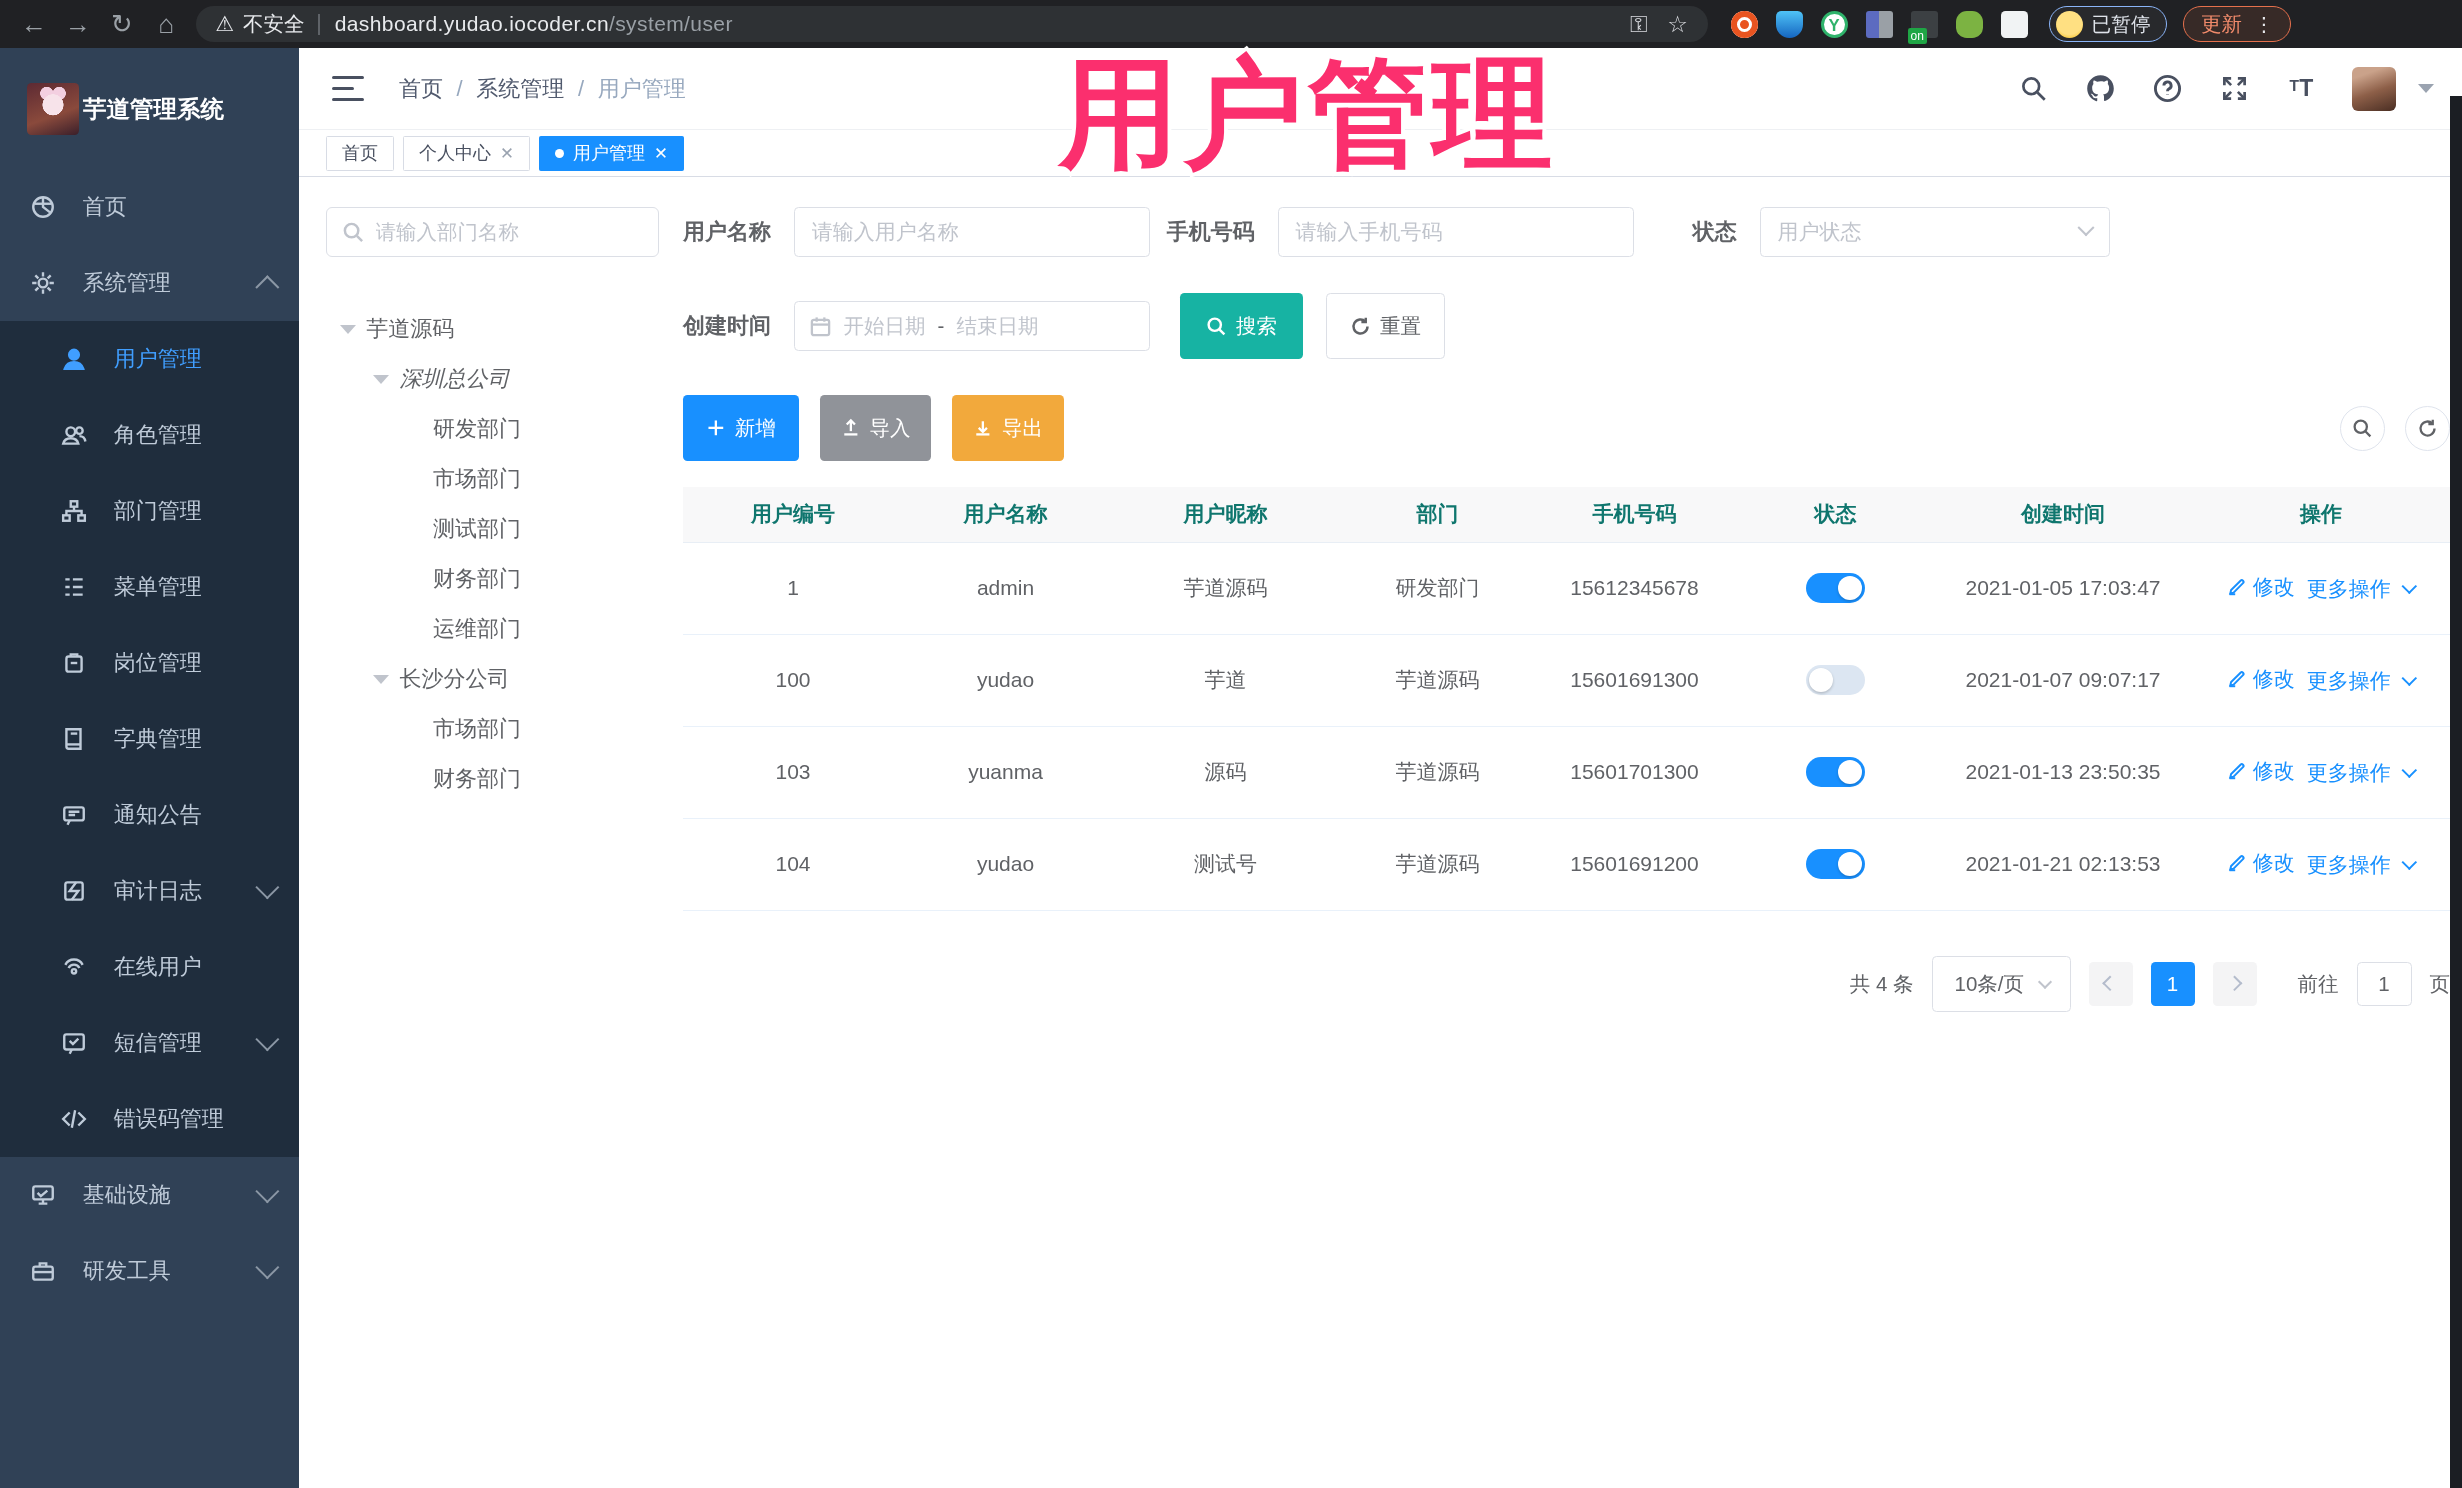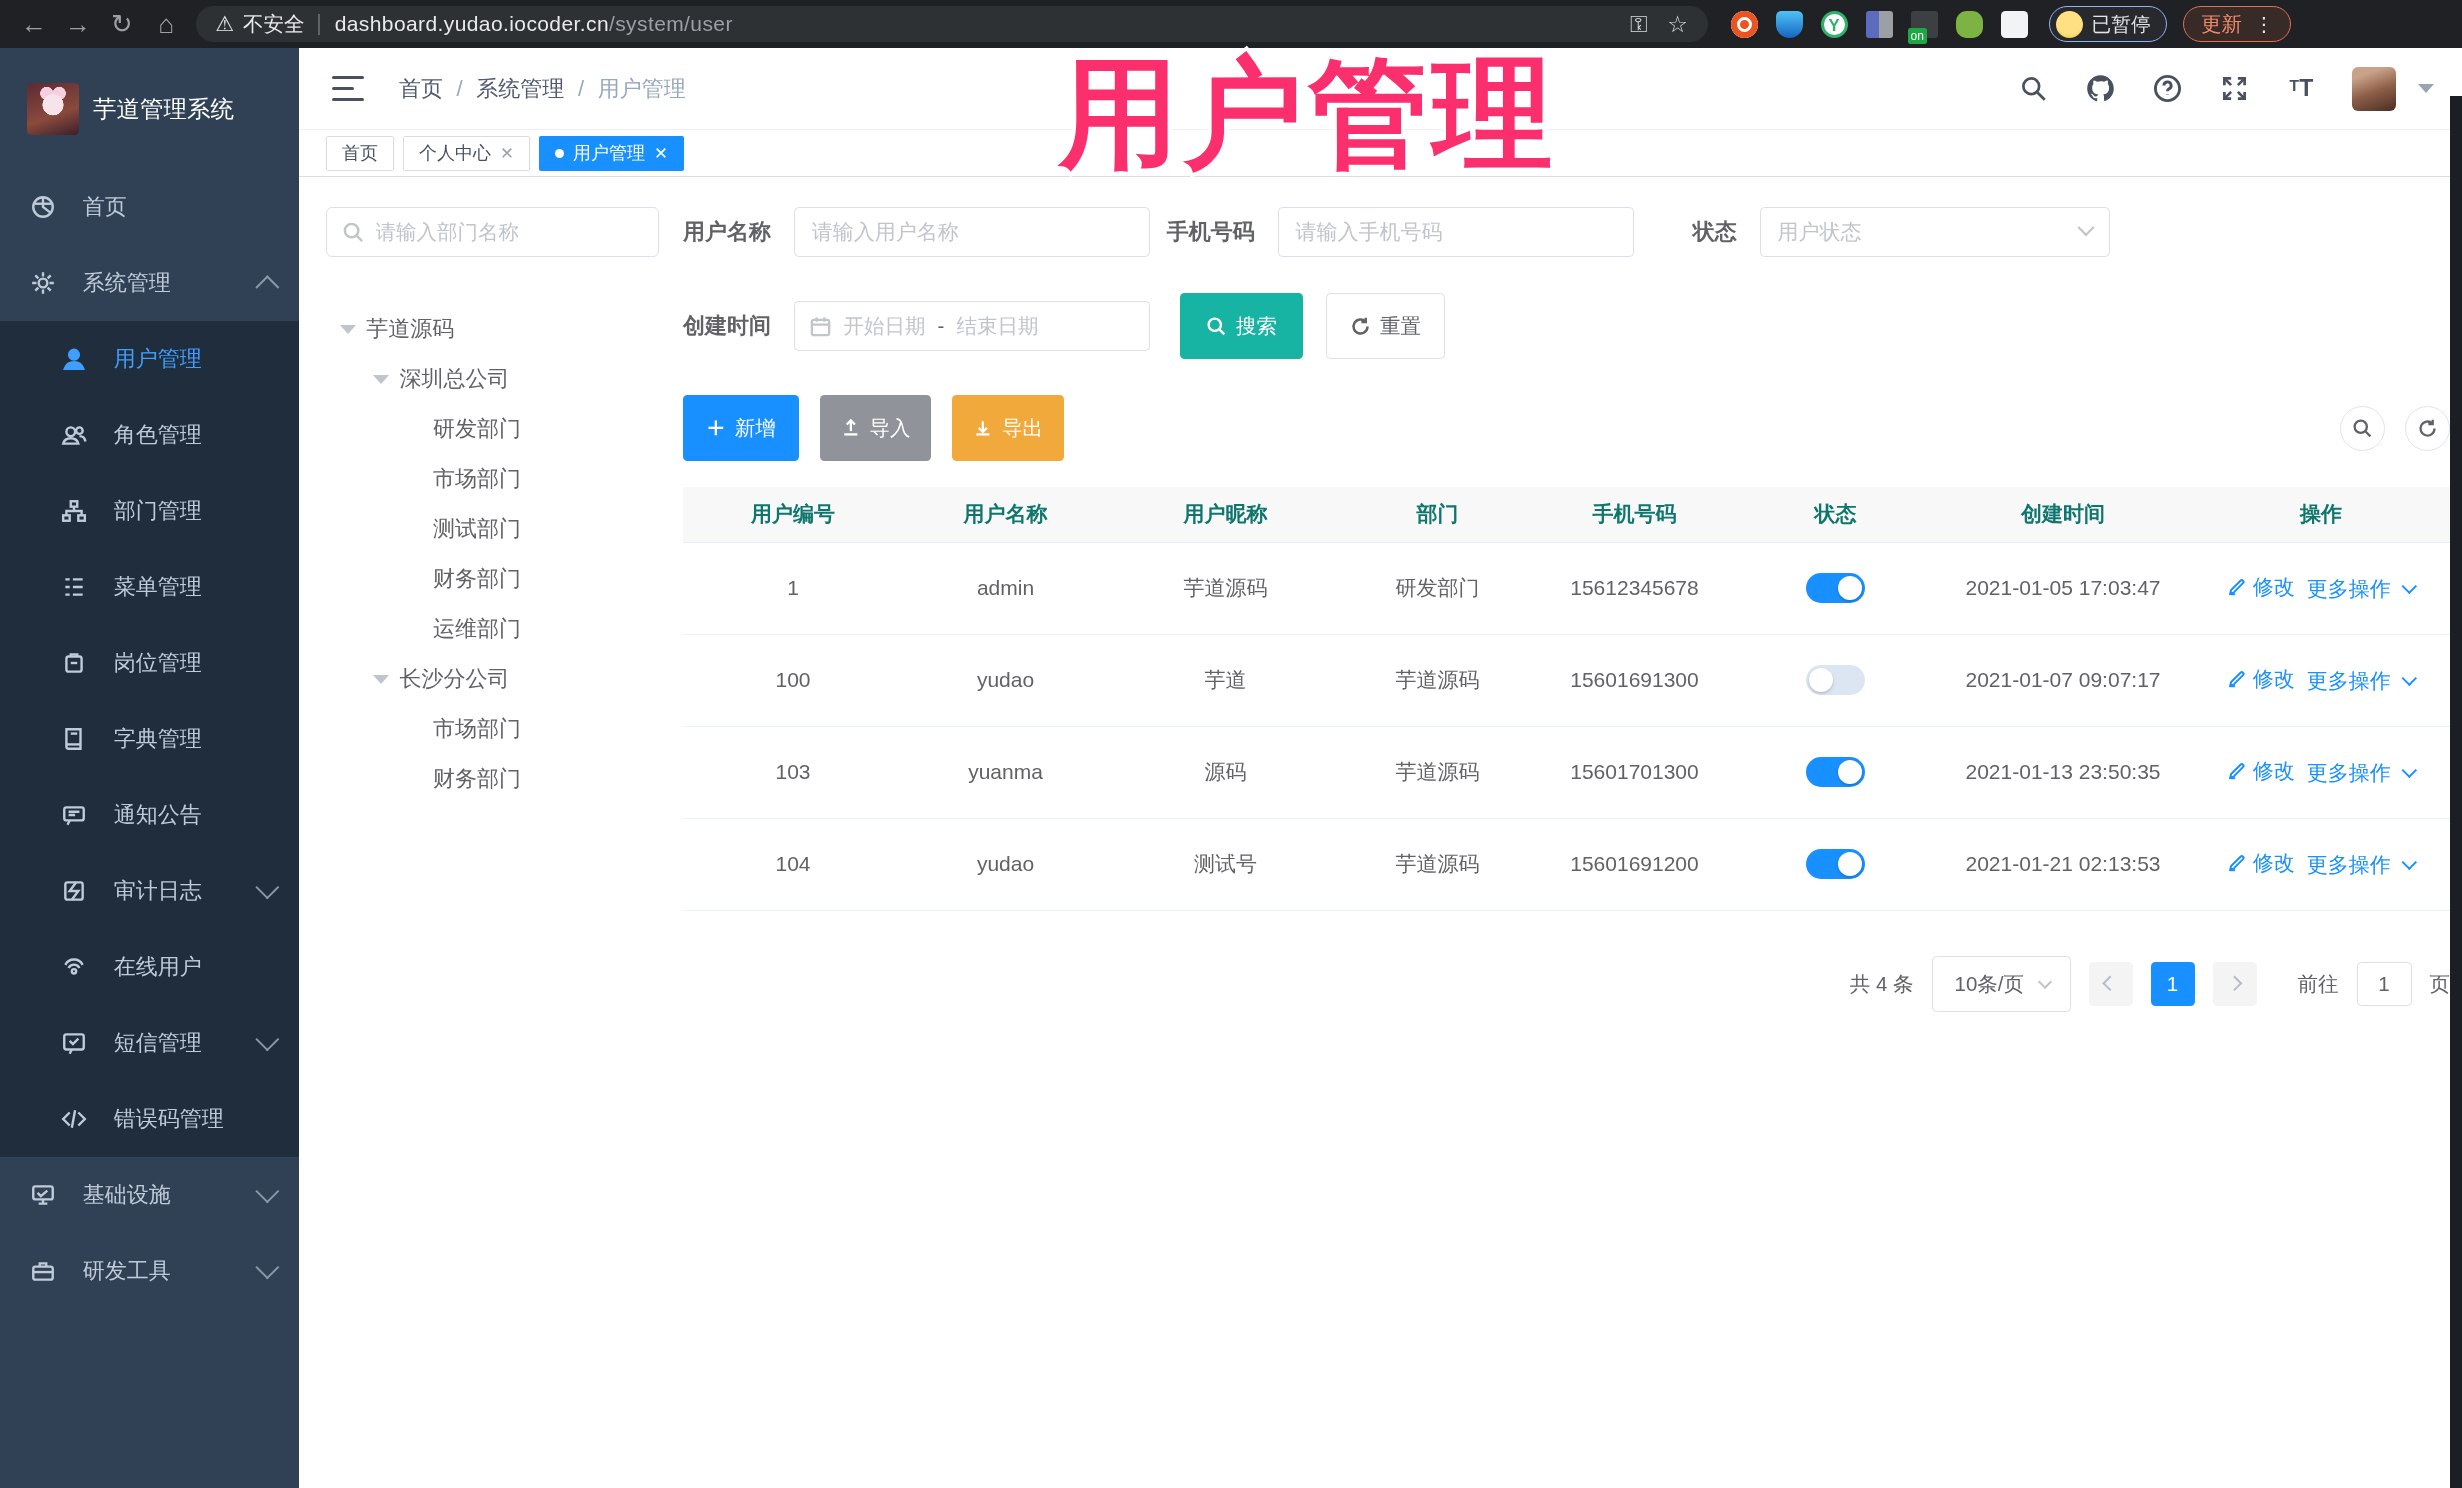--- a/index.html
+++ b/index.html
@@ -38,21 +38,21 @@
   .sidebar { width:299px; flex:0 0 299px; background:#304156; height:100%; overflow:hidden; }
   .mainwrap { flex:1; display:flex; flex-direction:column; background:#fff; position:relative; }
 
   
   .logo-row { height:121px; display:flex; align-items:center; padding-left:27px; }
   .logo-img { width:52px; height:52px; border-radius:4.5px; background:
      radial-gradient(circle at 50% 42%,#f7e3ea 26%,transparent 27%),
      radial-gradient(circle at 38% 20%,#f3cfe0 12%,transparent 13%),
      radial-gradient(circle at 62% 20%,#f3cfe0 12%,transparent 13%),
      linear-gradient(160deg,#5d2a33,#8a4a3c 60%,#3a1f2a); }
-  .logo-title { color:#fff; font-size:23.5px; font-weight:normal; margin-left:14px; }
+  .logo-title { color:#fff; font-size:23.5px; font-weight:bold; margin-left:4px; }
   .menu-item { height:76px; display:flex; align-items:center; padding:0 23px 0 30px; color:#bfcbd9; font-size:22px; cursor:pointer; }
   .menu-item .m-ico { width:33px; height:26px; margin-right:19.7px; flex:0 0 auto; display:flex; align-items:center; }
   .menu-item .m-ico svg { stroke:#bfcbd9; fill:none; stroke-width:2.2; }
   .menu-item .chev { margin-left:auto; width:16.7px; height:16.7px; border-right:2.3px solid #8b97a5; border-bottom:2.3px solid #8b97a5; }
   .chev.up { transform:rotate(-135deg) translate(-3px,-3px); }
   .chev.down { transform:rotate(45deg) translate(-3px,-3px); }
   .submenu { background:#1f2d3d; }
   .submenu .menu-item { padding-left:61px; }
   .menu-item.active { color:#409eff; }
   .menu-item.active .m-ico svg { stroke:#409eff; fill:#409eff; }
@@ -425,21 +425,21 @@
               <circle cx="10" cy="10" r="7"></circle>
               <line x1="15.5" y1="15.5" x2="21" y2="21"></line>
             </svg>
           <input placeholder="请输入部门名称" style="">
         </div>
         <div class="tree-list" id="tree-list">
             <div class="tree-node" style="padding-left: 13.6px;">
               <span class="tree-caret"></span>
               <span>芋道源码</span>
             </div>
-            <div class="tree-node" style="padding-left: 47px;">
+            <div class="tree-node" style="padding-left: 47px; font-style: italic;">
               <span class="tree-caret"></span>
               <span>深圳总公司</span>
             </div>
             <div class="tree-node" style="padding-left: 80px;">
               <span class="tree-spacer"></span>
               <span>研发部门</span>
             </div>
             <div class="tree-node" style="padding-left: 80px;">
               <span class="tree-spacer"></span>
               <span>市场部门</span>

